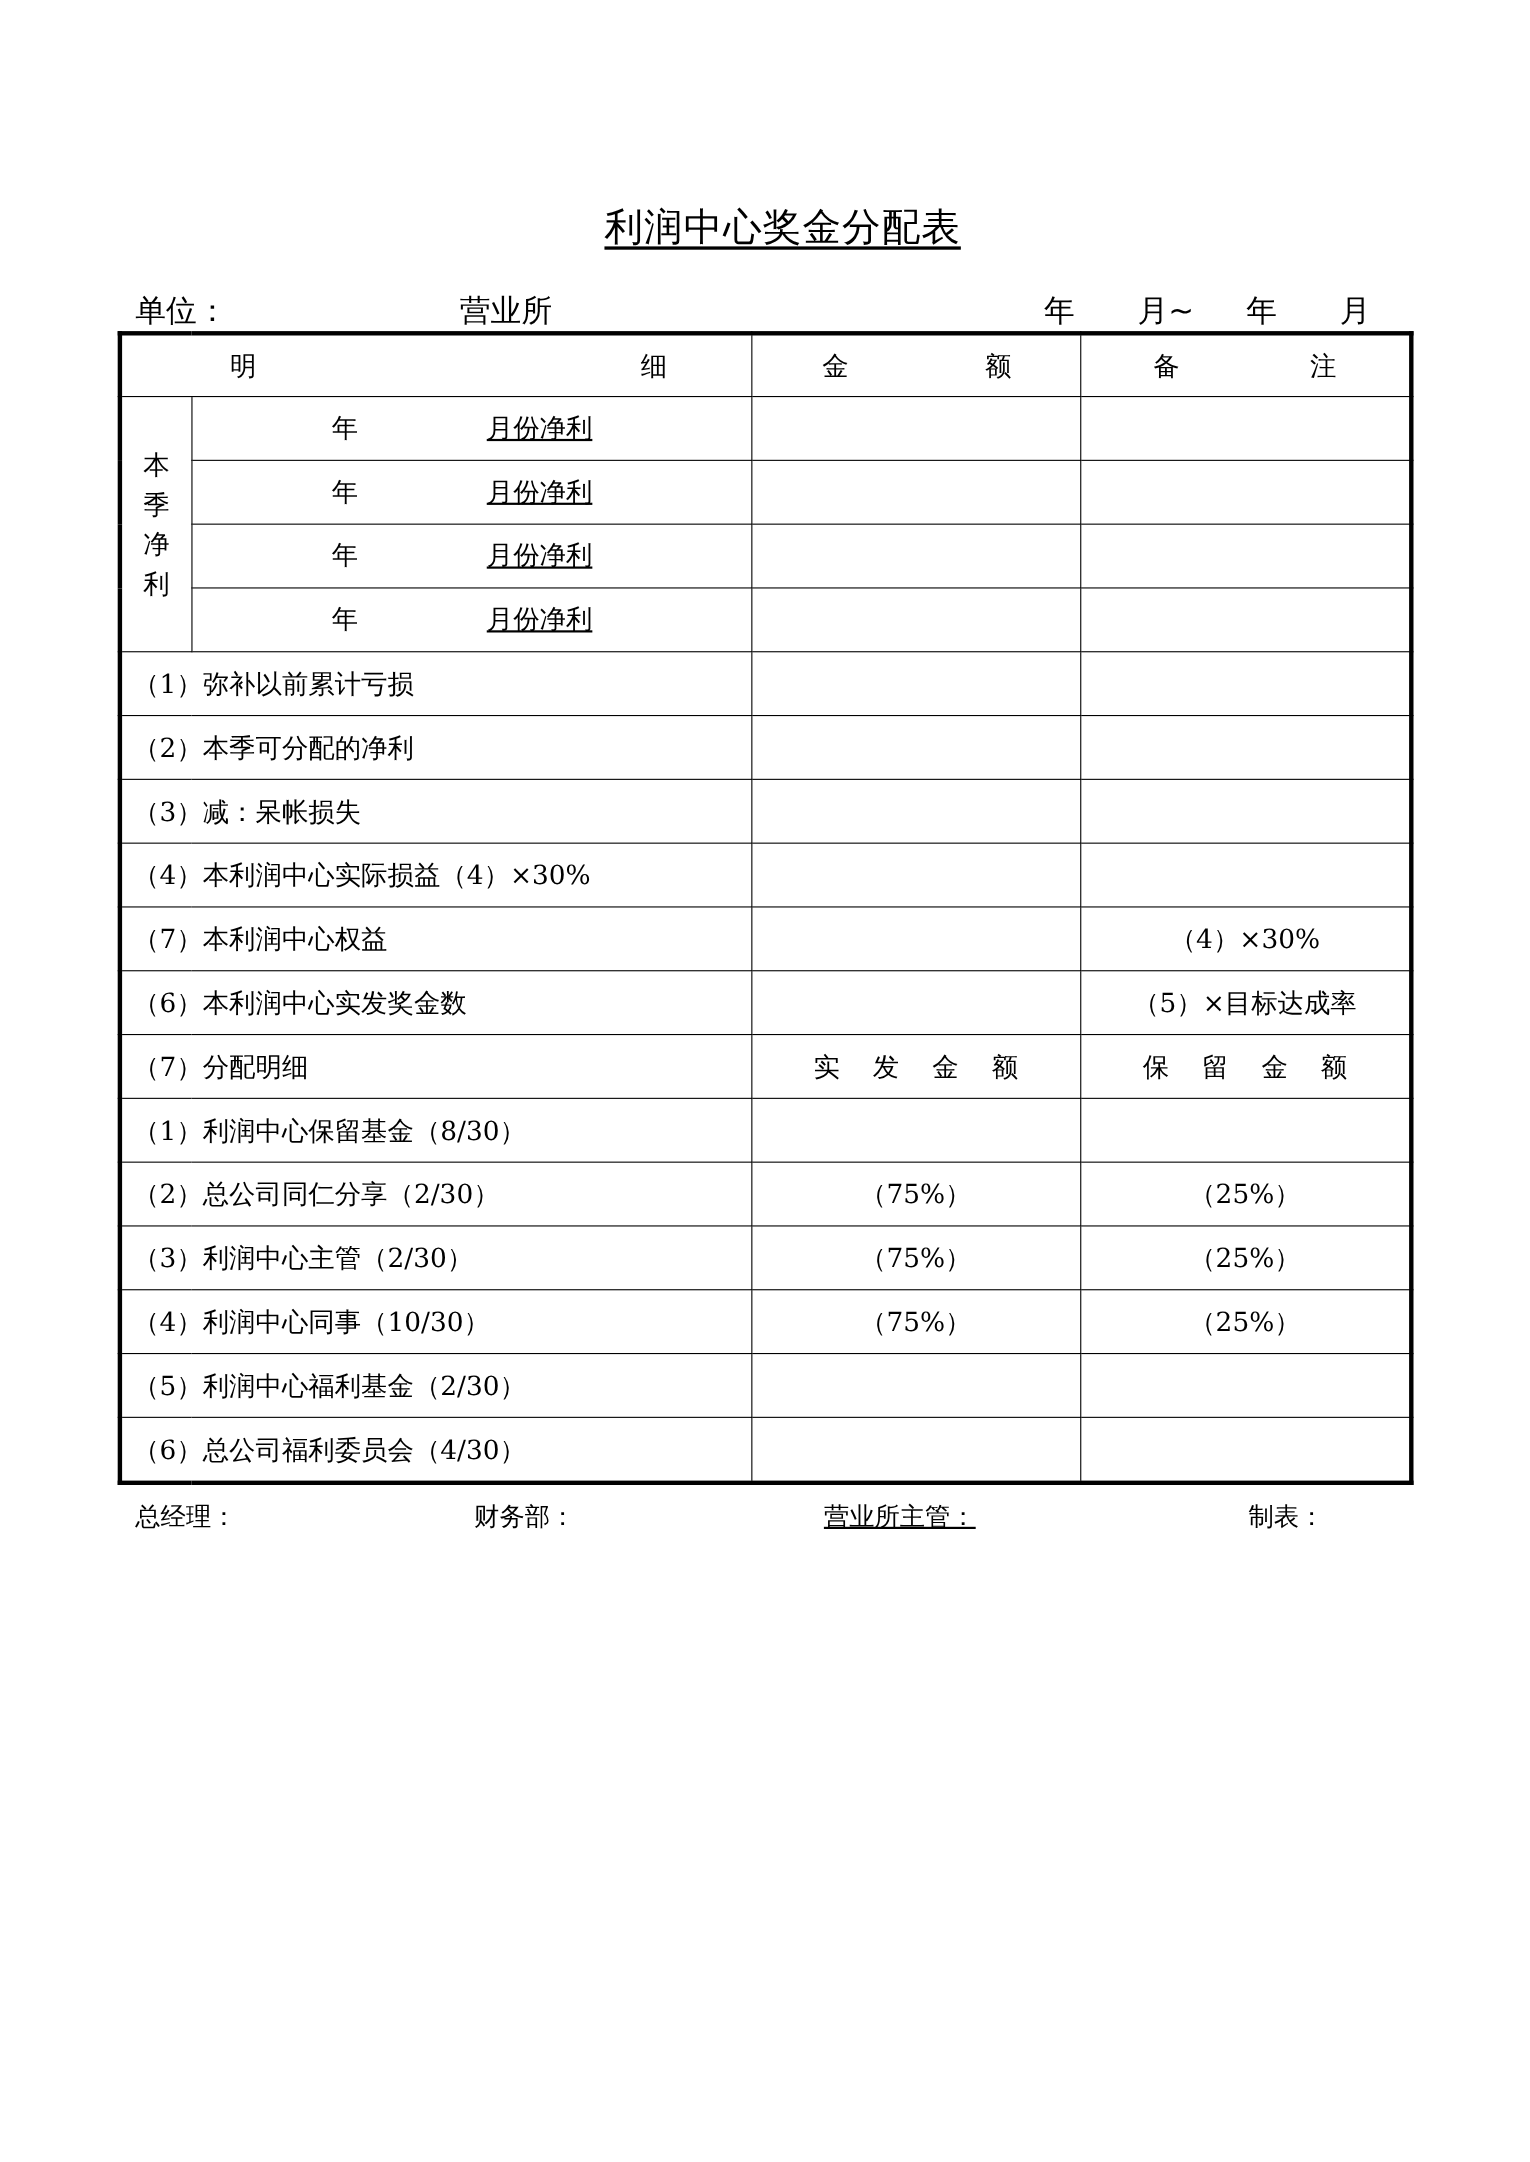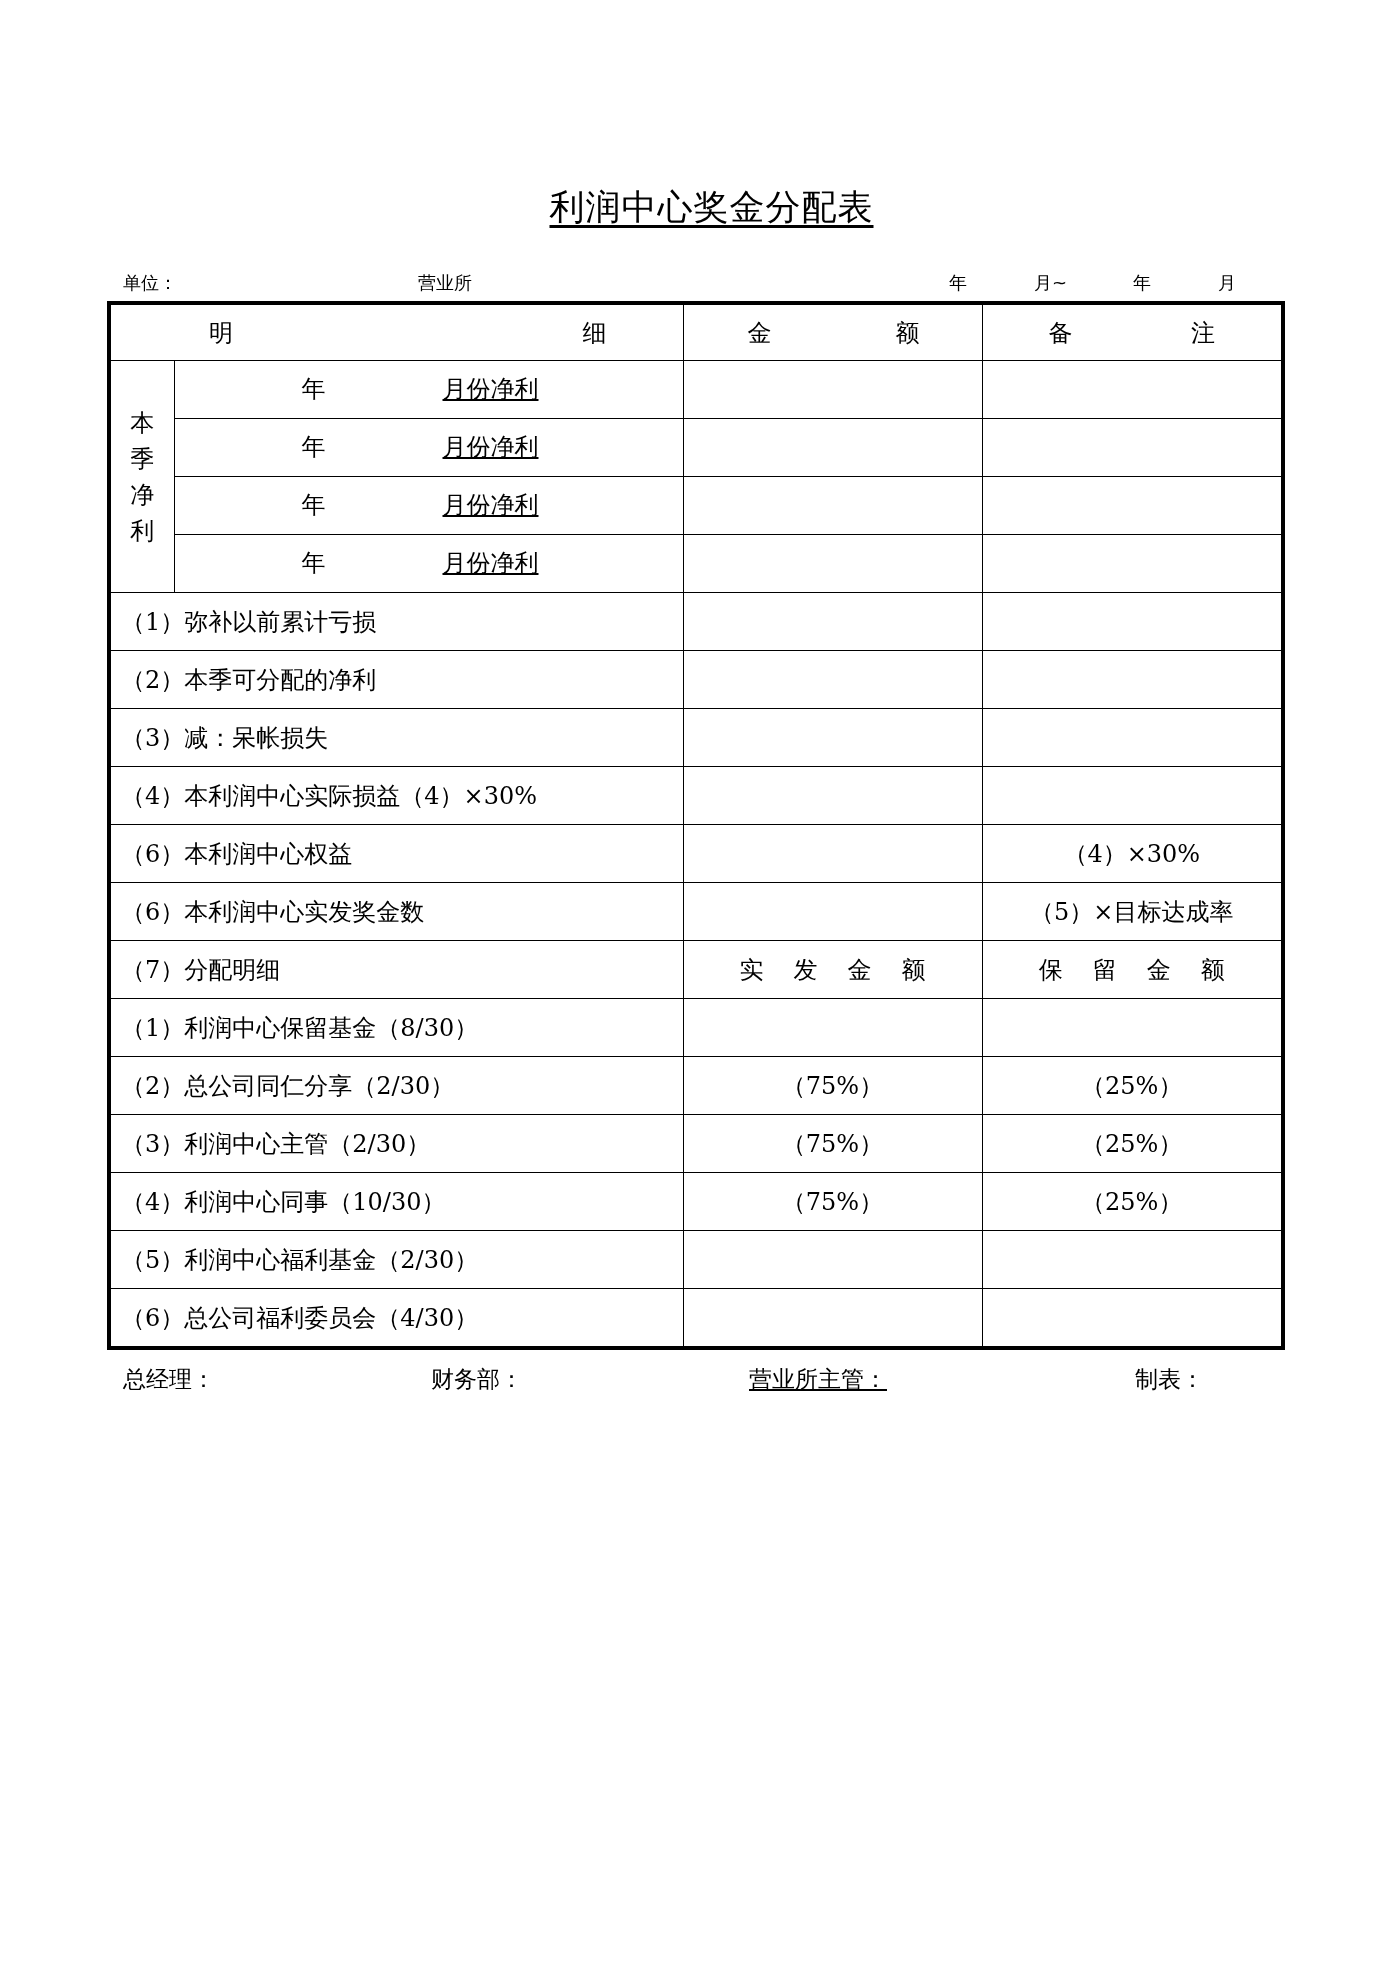--- a/index.html
+++ b/index.html
@@ -2,21 +2,21 @@
 <html><head>
 <meta charset="utf-8">
 <style>
   html, body { margin:0; padding:0; background:#ffffff; }
   body { width:1391px; height:1965px; position:relative; overflow:hidden;
          font-family:"DejaVu Serif","Liberation Serif",serif; color:#000; }
   .abs { position:absolute; white-space:nowrap;padding-left:16px; }
   .title { left:0; width:1391px; top:186px; text-align:center;
            font-family:"DejaVu Sans","Liberation Sans",sans-serif; font-size:35px; line-height:42px; }
   .title span { text-decoration:underline; text-decoration-thickness:3px; text-underline-offset:6px; letter-spacing:1px; }
-  .meta { font-size:18px; line-height:30px; top:268px; font-family:"DejaVu Sans","Liberation Sans",sans-serif; }
+  .meta { font-size:28px; line-height:30px; top:268px; font-family:"DejaVu Sans","Liberation Sans",sans-serif; }
   .foot { font-size:23px; line-height:30px; top:1364px; font-family:"DejaVu Sans","Liberation Sans",sans-serif; }
 
   table.main { position:absolute; left:107px; top:301px; width:1178px;
                border-collapse:collapse; border:4px solid #000; table-layout:fixed; }
   table.main td { border:1.5px solid #000; padding:0; font-size:24px; height:57px; vertical-align:middle; }
   table.main tr.hdr td { height:55px; }
   .c-left { padding-left:10px !important; white-space:nowrap; }
   .center { text-align:center; }
   .spread-hdr-detail { display:flex; justify-content:space-between; padding:0 76px 0 98px; }
   .spread-hdr-amt { display:flex; justify-content:space-between; padding:0 62px 0 64px; }
@@ -130,21 +130,21 @@
     <td colspan="2" class="c-left">（3）减：呆帐损失</td>
     <td class="center"></td>
     <td class="center"></td>
   </tr>
   <tr>
     <td colspan="2" class="c-left">（4）本利润中心实际损益（4）×30%</td>
     <td class="center"></td>
     <td class="center"></td>
   </tr>
   <tr>
-    <td colspan="2" class="c-left">（6）本利润中心权益</td>
+    <td colspan="2" class="c-left">（7）本利润中心权益</td>
     <td class="center"></td>
     <td class="center">（4）×30%</td>
   </tr>
   <tr>
     <td colspan="2" class="c-left">（6）本利润中心实发奖金数</td>
     <td class="center"></td>
     <td class="center">（5）×目标达成率</td>
   </tr>
 
   <tr>

